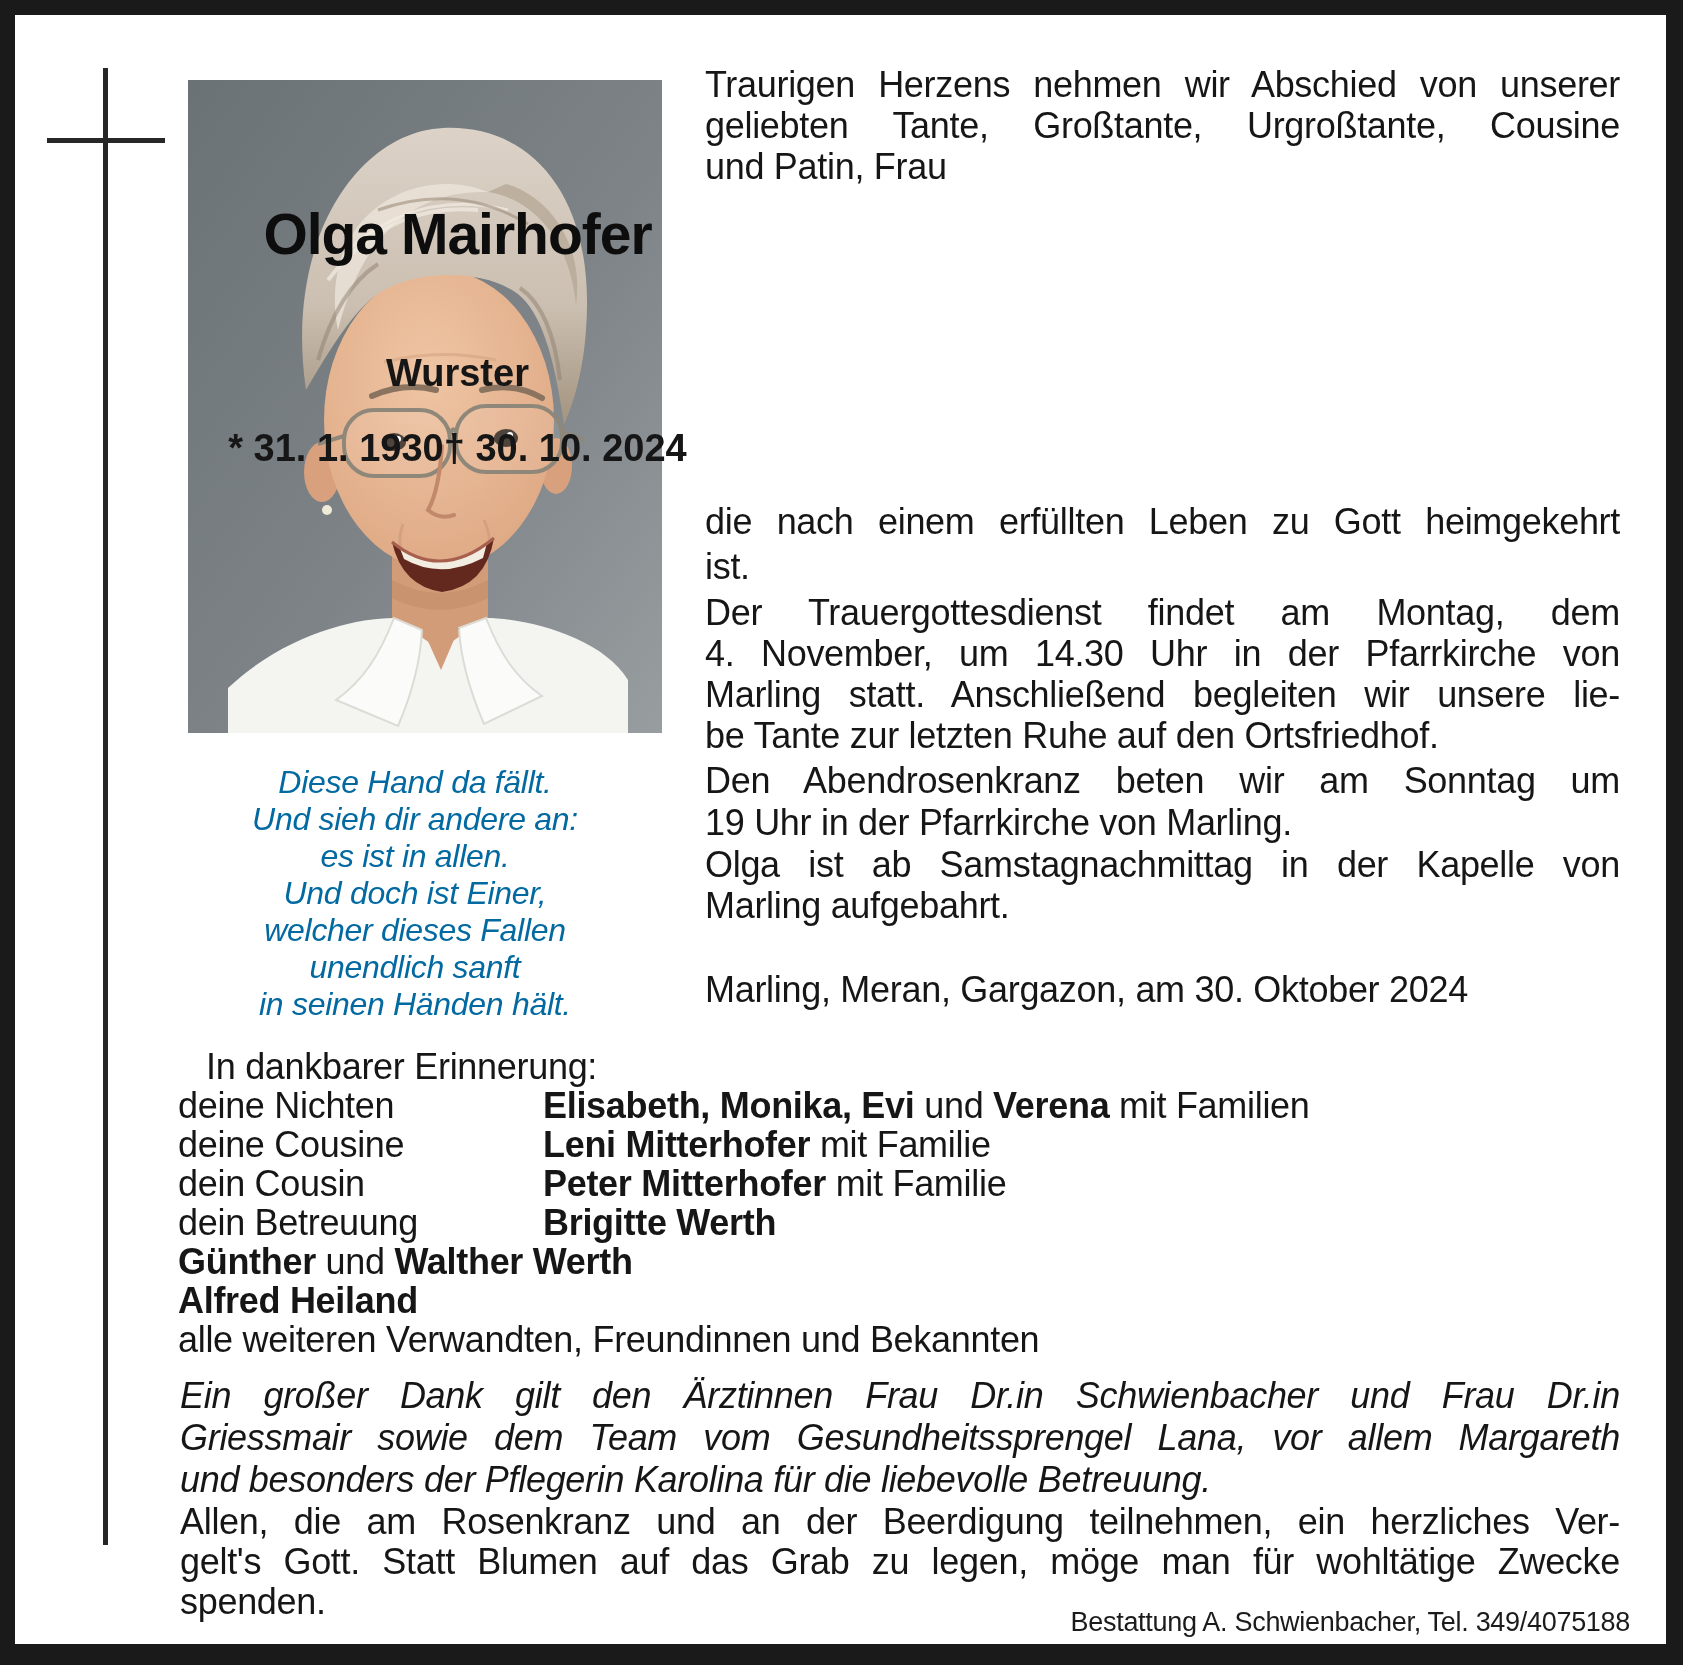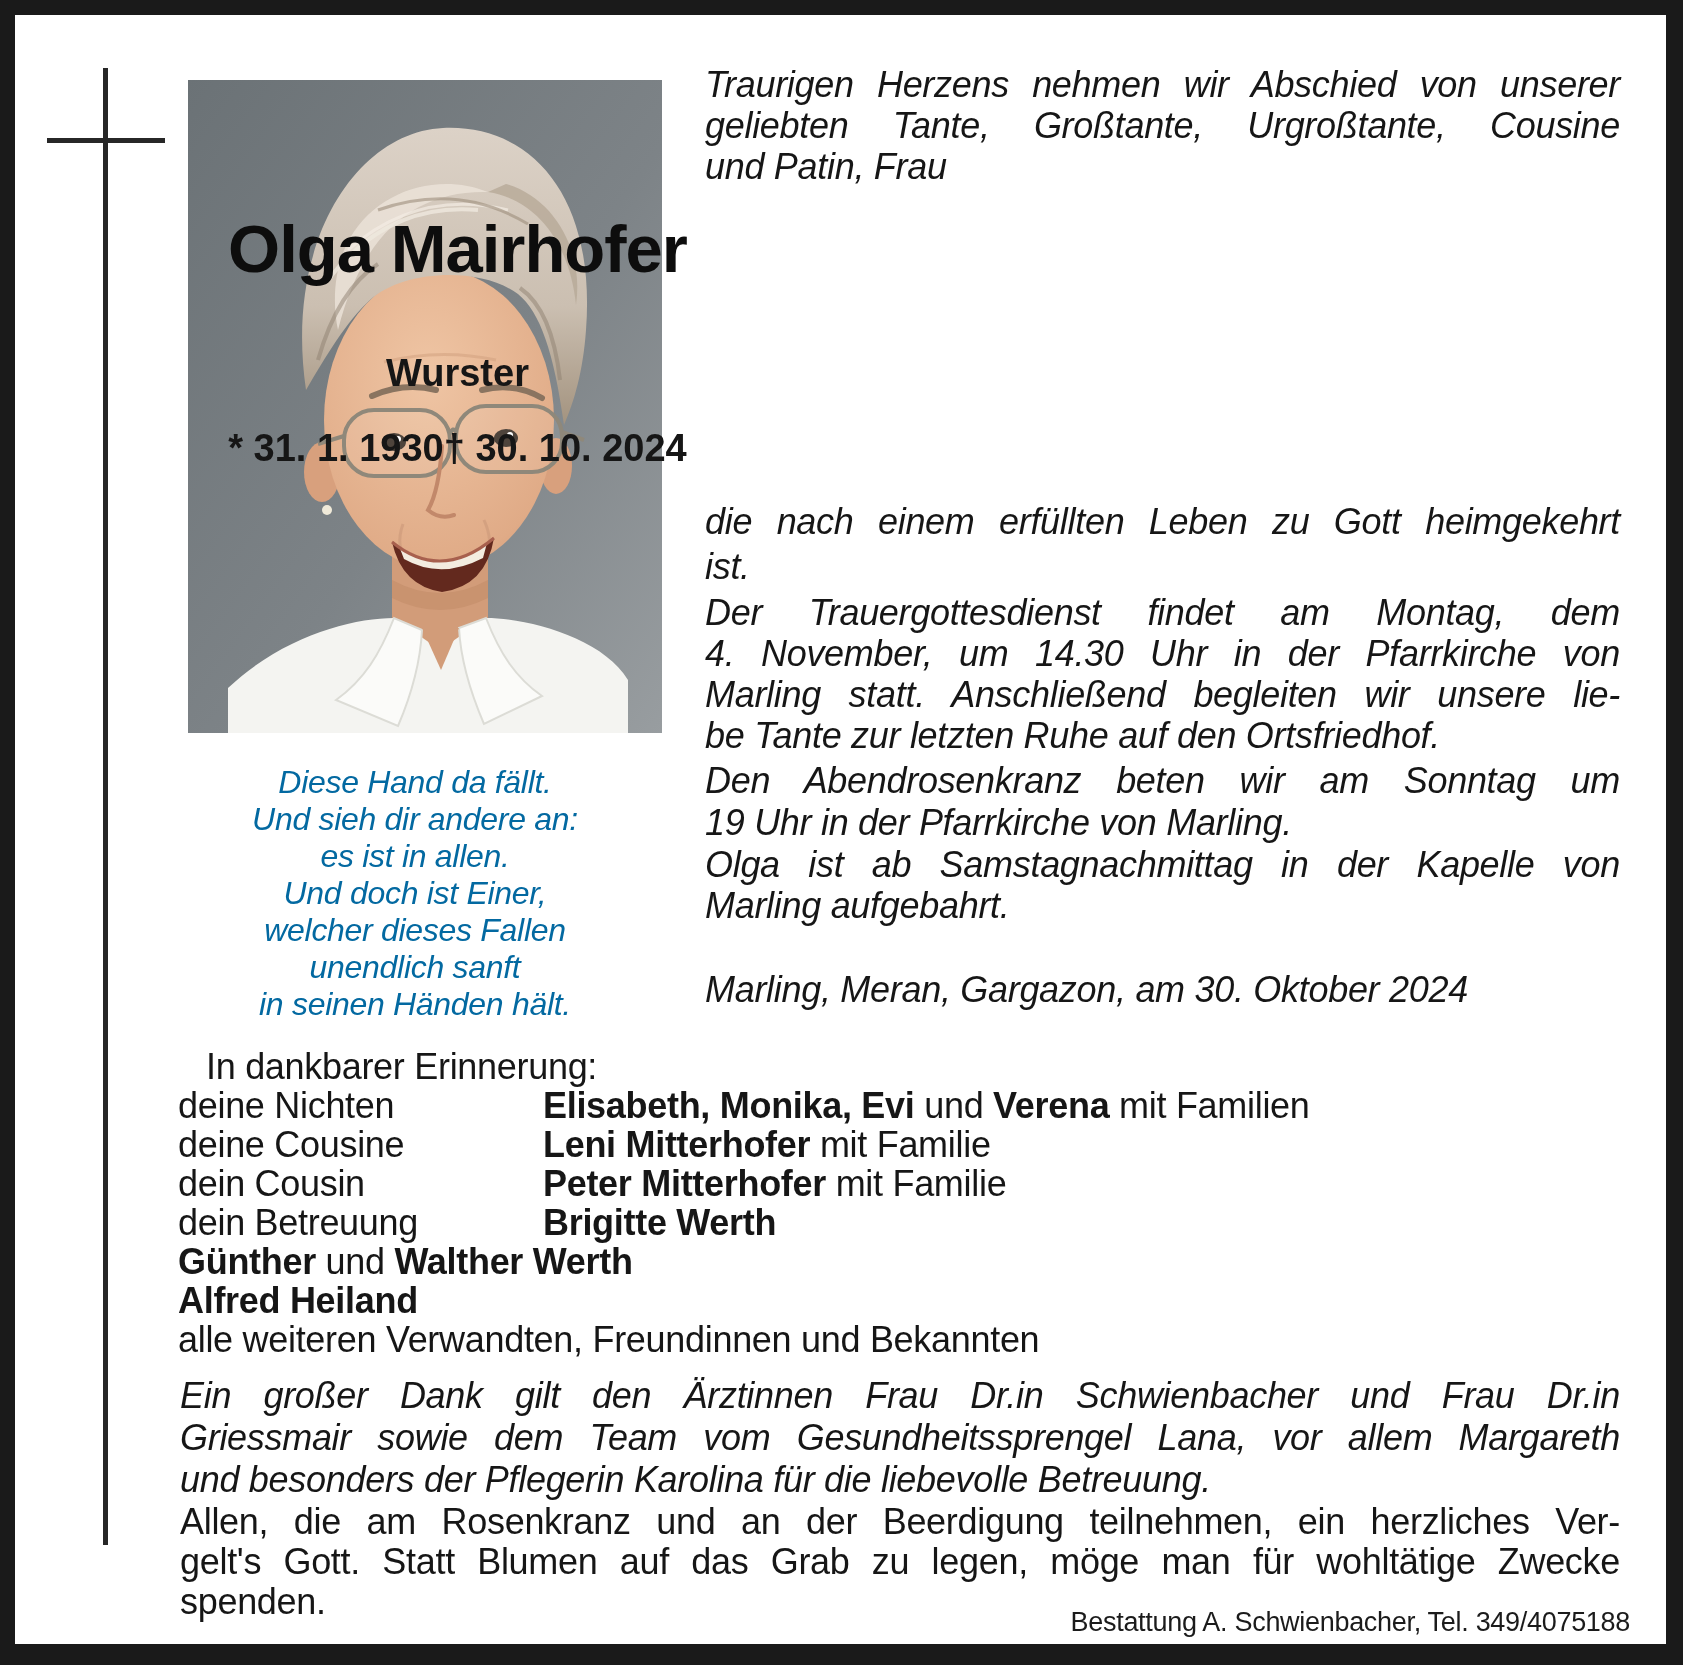--- a/index.html
+++ b/index.html
@@ -12,26 +12,26 @@
   .cross-v{left:103px;top:68px;width:5px;height:1477px;background:#272727;}
   .cross-h{left:47px;top:138px;width:118px;height:5px;background:#272727;}
   
   .photo{left:188px;top:80px;width:474px;height:653px;overflow:hidden;}
   .photo svg{display:block;width:100%;height:100%;}
   
   .poem{left:175px;top:764px;width:480px;font-size:32px;line-height:37px;
         font-style:italic;color:#0369a1;letter-spacing:-0.3px;}
   .poem div{text-align:center;}
   
-  .rcol{left:705px;width:915px;font-style:italic;}
+  .rcol{left:705px;width:915px;}
   .body-text{font-size:36px;letter-spacing:-0.3px;color:#161616;}
   .par div{text-align:justify;text-align-last:justify;}
   .par div:last-child{text-align-last:left;}
   .intro{top:64px;line-height:41px;}
-  .name{top:215px;width:915px;text-align:center;font-size:67px;font-weight:bold;
+  .name{top:206px;width:915px;text-align:center;font-size:57px;font-weight:bold;
         letter-spacing:-1px;color:#0d0d0d;line-height:1;}
   .maiden{top:352px;width:915px;text-align:center;font-size:38px;font-weight:bold;}
   .dates{top:427px;width:915px;display:flex;justify-content:center;
          font-size:38px;font-weight:bold;}
   .p-home{top:499px;line-height:45px;}
   .p-service{top:592px;line-height:41px;}
   .p-rosary{top:760px;line-height:42px;}
   .p-wake{top:844px;line-height:41px;}
   .dateline{top:969px;width:915px;text-align:left;}
   

